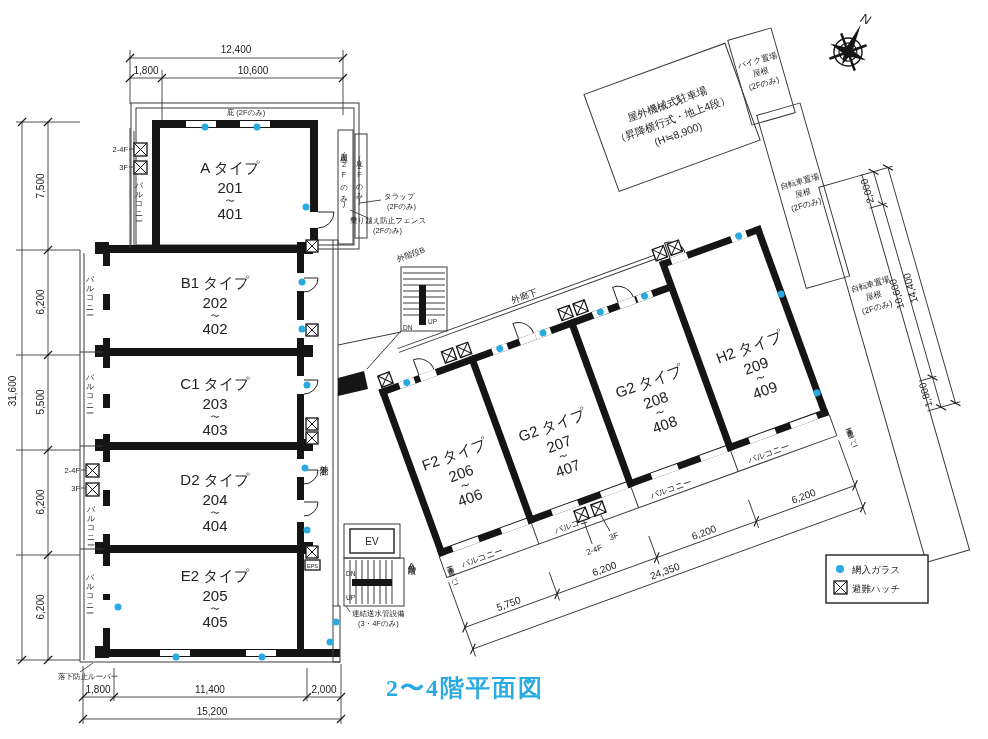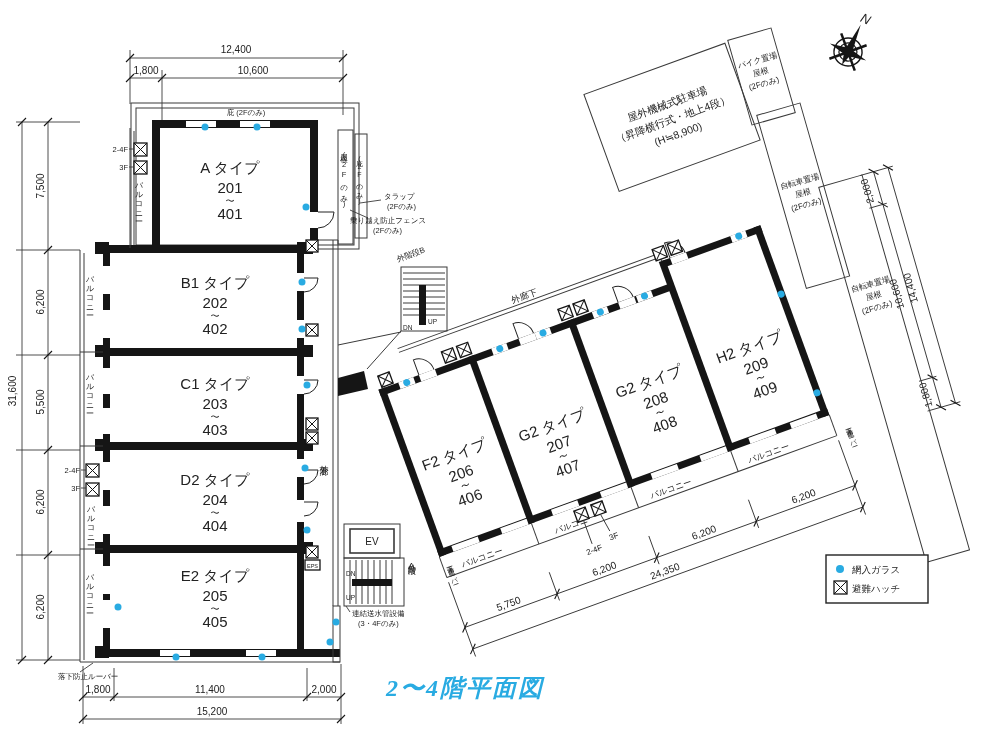--- a/index.html
+++ b/index.html
@@ -2,21 +2,21 @@
 <html><head>
 <meta charset="utf-8">
 <style>
   html,body{margin:0;padding:0;background:#fff;}
   #stage{position:relative;width:988px;height:739px;background:#fff;overflow:hidden;
          font-family:"Liberation Sans","DejaVu Sans",sans-serif;color:#222;}
   svg text{font-family:"Liberation Sans","DejaVu Sans",sans-serif;fill:#222;}
   .v{position:absolute;writing-mode:vertical-rl;text-orientation:upright;color:#222;
      letter-spacing:1px;line-height:1;}
   #title{position:absolute;left:386px;top:672px;font-family:"Liberation Serif","DejaVu Serif",serif;
-         font-weight:bold;font-size:24px;letter-spacing:2px;font-style:italic;}
+         font-weight:bold;font-size:24px;letter-spacing:2px;}
 </style>
 </head>
 <body>
 
 <div id="stage">
 
 <svg width="988" height="739" viewBox="0 0 988 739">
   <style>
     .w{fill:#151515;}
     .tl{stroke:#3a3a3a;stroke-width:1;fill:none;}

